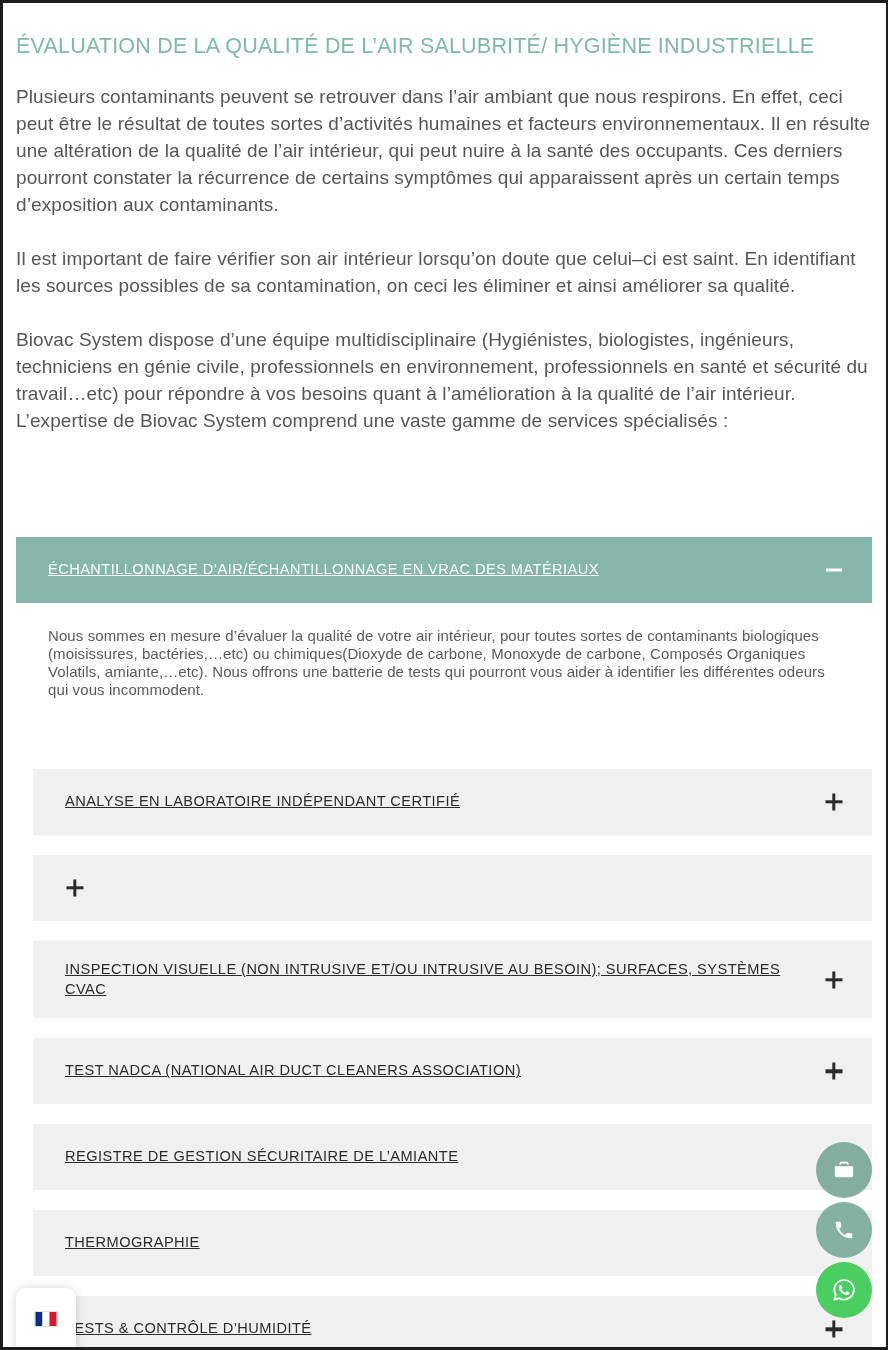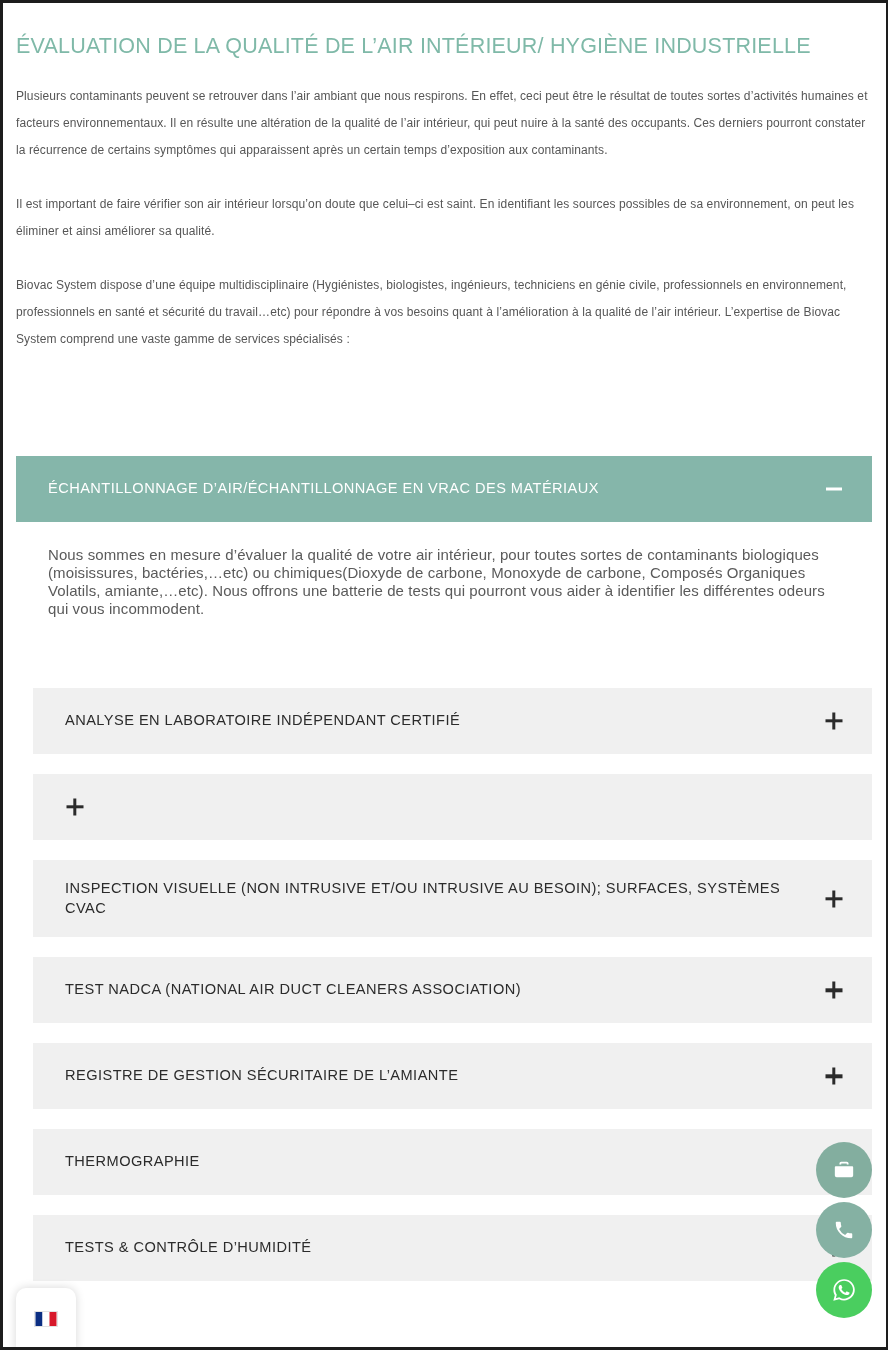--- a/index.html
+++ b/index.html
@@ -46,21 +46,21 @@
     letter-spacing: 0.2px;
     line-height: 1.25;
     padding-top: 33px;
     padding-bottom: 0;
   }
 
   
   .intro {
     margin-top: 23px;
     color: #565656;
-    font-size: 12px;
+    font-size: 19px;
     line-height: 27px;
     letter-spacing: 0.1px;
   }
   .intro p { margin: 0; }
   .intro p + p { margin-top: 27px; }
 
   
   .accordion {
     margin-top: 103px;
   }
@@ -68,20 +68,21 @@
   .acc-item { margin-bottom: 20px; }
 
   .acc-head {
     display: flex;
     align-items: center;
     justify-content: space-between;
     padding: 19px 28px 19px 32px;
     min-height: 66px;
     cursor: pointer;
     user-select: none;
+    text-decoration: underline;
   }
 
   .acc-head.is-open {
     background: #85b6aa;
     color: #ffffff;
   }
 
   .acc-head.is-closed {
     background: #f0f0f0;
     color: #2b2b2b;
@@ -188,25 +189,25 @@
     height: 16px;
     display: block;
     border: 1px solid #e3e3e3;
   }
 </style>
 </head>
 <body>
 
 <div class="page">
 
-  <h1 class="page-title">ÉVALUATION DE LA QUALITÉ DE L’AIR INTÉRIEUR/ HYGIÈNE INDUSTRIELLE</h1>
+  <h1 class="page-title">ÉVALUATION DE LA QUALITÉ DE L’AIR SALUBRITÉ/ HYGIÈNE INDUSTRIELLE</h1>
 
   <div class="intro">
     <p>Plusieurs contaminants peuvent se retrouver dans l’air ambiant que nous respirons. En effet, ceci peut être le résultat de toutes sortes d’activités humaines et facteurs environnementaux. Il en résulte une altération de la qualité de l’air intérieur, qui peut nuire à la santé des occupants. Ces derniers pourront constater la récurrence de certains symptômes qui apparaissent après un certain temps d’exposition aux contaminants.</p>
-    <p>Il est important de faire vérifier son air intérieur lorsqu’on doute que celui–ci est saint. En identifiant les sources possibles de sa environnement, on peut les éliminer et ainsi améliorer sa qualité.</p>
+    <p>Il est important de faire vérifier son air intérieur lorsqu’on doute que celui–ci est saint. En identifiant les sources possibles de sa contamination, on ceci les éliminer et ainsi améliorer sa qualité.</p>
     <p>Biovac System dispose d’une équipe multidisciplinaire (Hygiénistes, biologistes, ingénieurs, techniciens en génie civile, professionnels en environnement, professionnels en santé et sécurité du travail…etc) pour répondre à vos besoins quant à l’amélioration à la qualité de l’air intérieur. L’expertise de Biovac System comprend une vaste gamme de services spécialisés :</p>
   </div>
 
   <div class="accordion">
 
     <div class="acc-item">
       <div class="acc-head is-open">
         <span class="acc-title">ÉCHANTILLONNAGE D’AIR/ÉCHANTILLONNAGE EN VRAC DES MATÉRIAUX</span>
         <span class="acc-icon minus"></span>
       </div>

